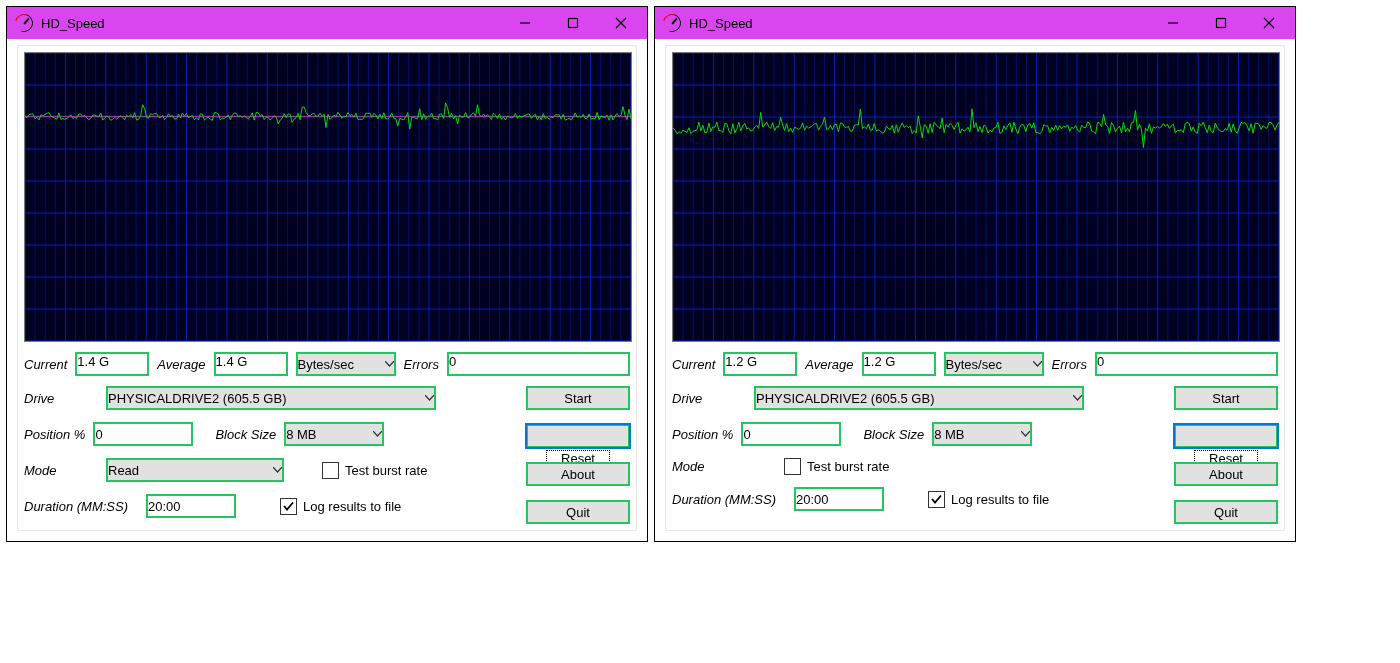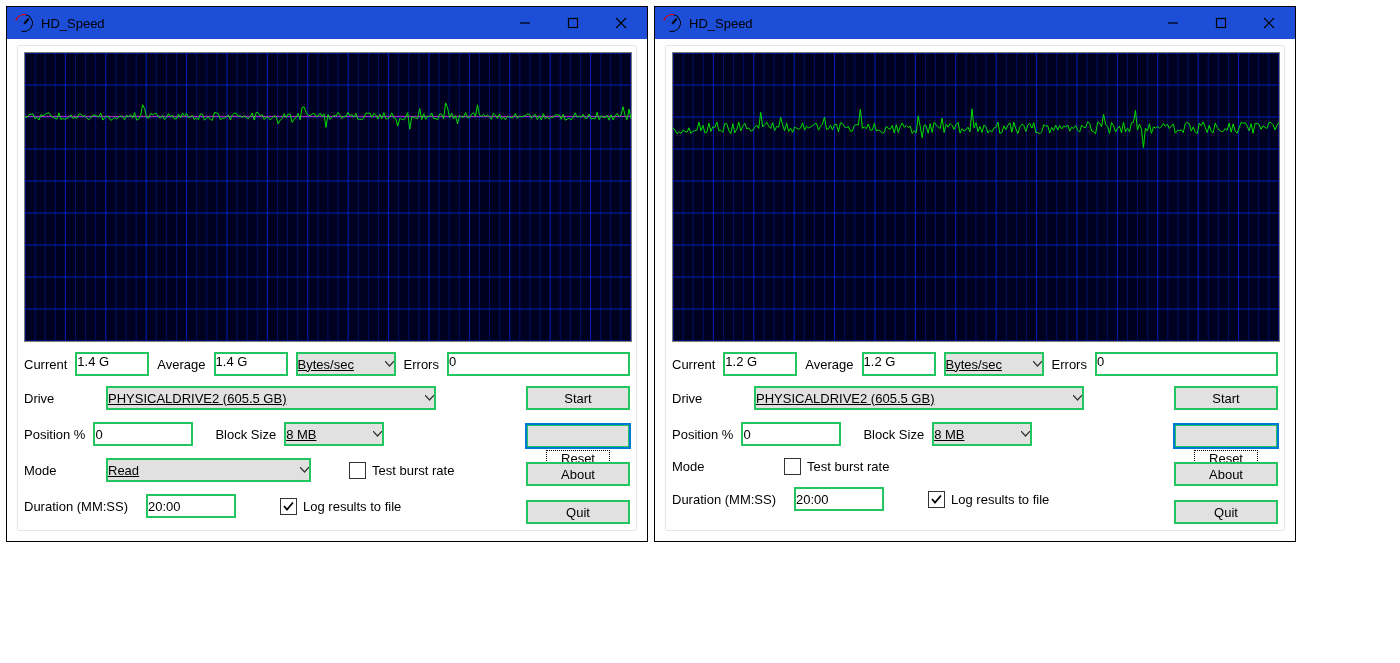--- a/index.html
+++ b/index.html
@@ -20,21 +20,21 @@
     border: 1px solid #000;
     background: #fff;
     display: flex;
     flex-direction: column;
   }
   .titlebar {
     display: flex;
     align-items: center;
     height: 32px;
     padding: 0 8px;
-    background: #1d4ed8;
+    background: #d946ef;
   }
   .titlebar .app-icon {
     width: 18px; height: 18px;
     margin-right: 8px;
     position: relative;
   }
   .titlebar .app-icon .dial {
     position: absolute; inset: 0;
     border: 1.5px solid #000;
     border-radius: 50%;
@@ -85,38 +85,38 @@
   .form {
     display: flex;
     flex-direction: column;
     gap: 10px;
   }
   .row {
     display: flex;
     align-items: center;
     gap: 8px;
   }
-  .lbl { white-space: nowrap; }
+  .lbl { white-space: nowrap; font-style: italic; }
   .txtbox, .dropdown, .btn {
     height: 24px;
     font: inherit;
     box-sizing: border-box;
     border: 2px solid #22c55e;
     background: #fff;
     padding: 0 0;
   }
   .dropdown {
     background: #e1e1e1;
     display: flex;
     align-items: center;
     justify-content: space-between;
     gap: 6px;
     cursor: default;
   }
-  .dropdown .dd-text { flex: 1; overflow: hidden; text-overflow: ellipsis; white-space: nowrap; text-decoration: underline; }
+  .dropdown .dd-text { flex: 1; overflow: hidden; text-overflow: ellipsis; white-space: nowrap; }
   .chev {
     width: 9px; height: 6px;
     display: inline-block;
   }
   .chev svg { display: block; }
   .btn {
     background: #e1e1e1;
     width: 104px;
     display: flex;
     align-items: center;
@@ -304,21 +304,21 @@
                   <span class="dd-text">8 MB</span>
                   <span class="chev">
                     <svg width="9" height="6" viewBox="0 0 9 6">
                       <path d="M0 0 L4.5 5 L9 0" fill="none" stroke="#333" stroke-width="1.2"></path>
                     </svg>
                   </span>
                 </div>
               </div>
               <div class="row">
                 <span class="lbl" style="width:74px">Mode</span>
-                <div class="dropdown" style="width:205px">
+                <div class="dropdown" style="width:178px">
                   <span class="dd-text">Read</span>
                   <span class="chev">
                     <svg width="9" height="6" viewBox="0 0 9 6">
                       <path d="M0 0 L4.5 5 L9 0" fill="none" stroke="#333" stroke-width="1.2"></path>
                     </svg>
                   </span>
                 </div>
                 <label class="check" style="margin-left:30px">
                   <span class="box"></span>
                   <span>Test burst rate</span>

